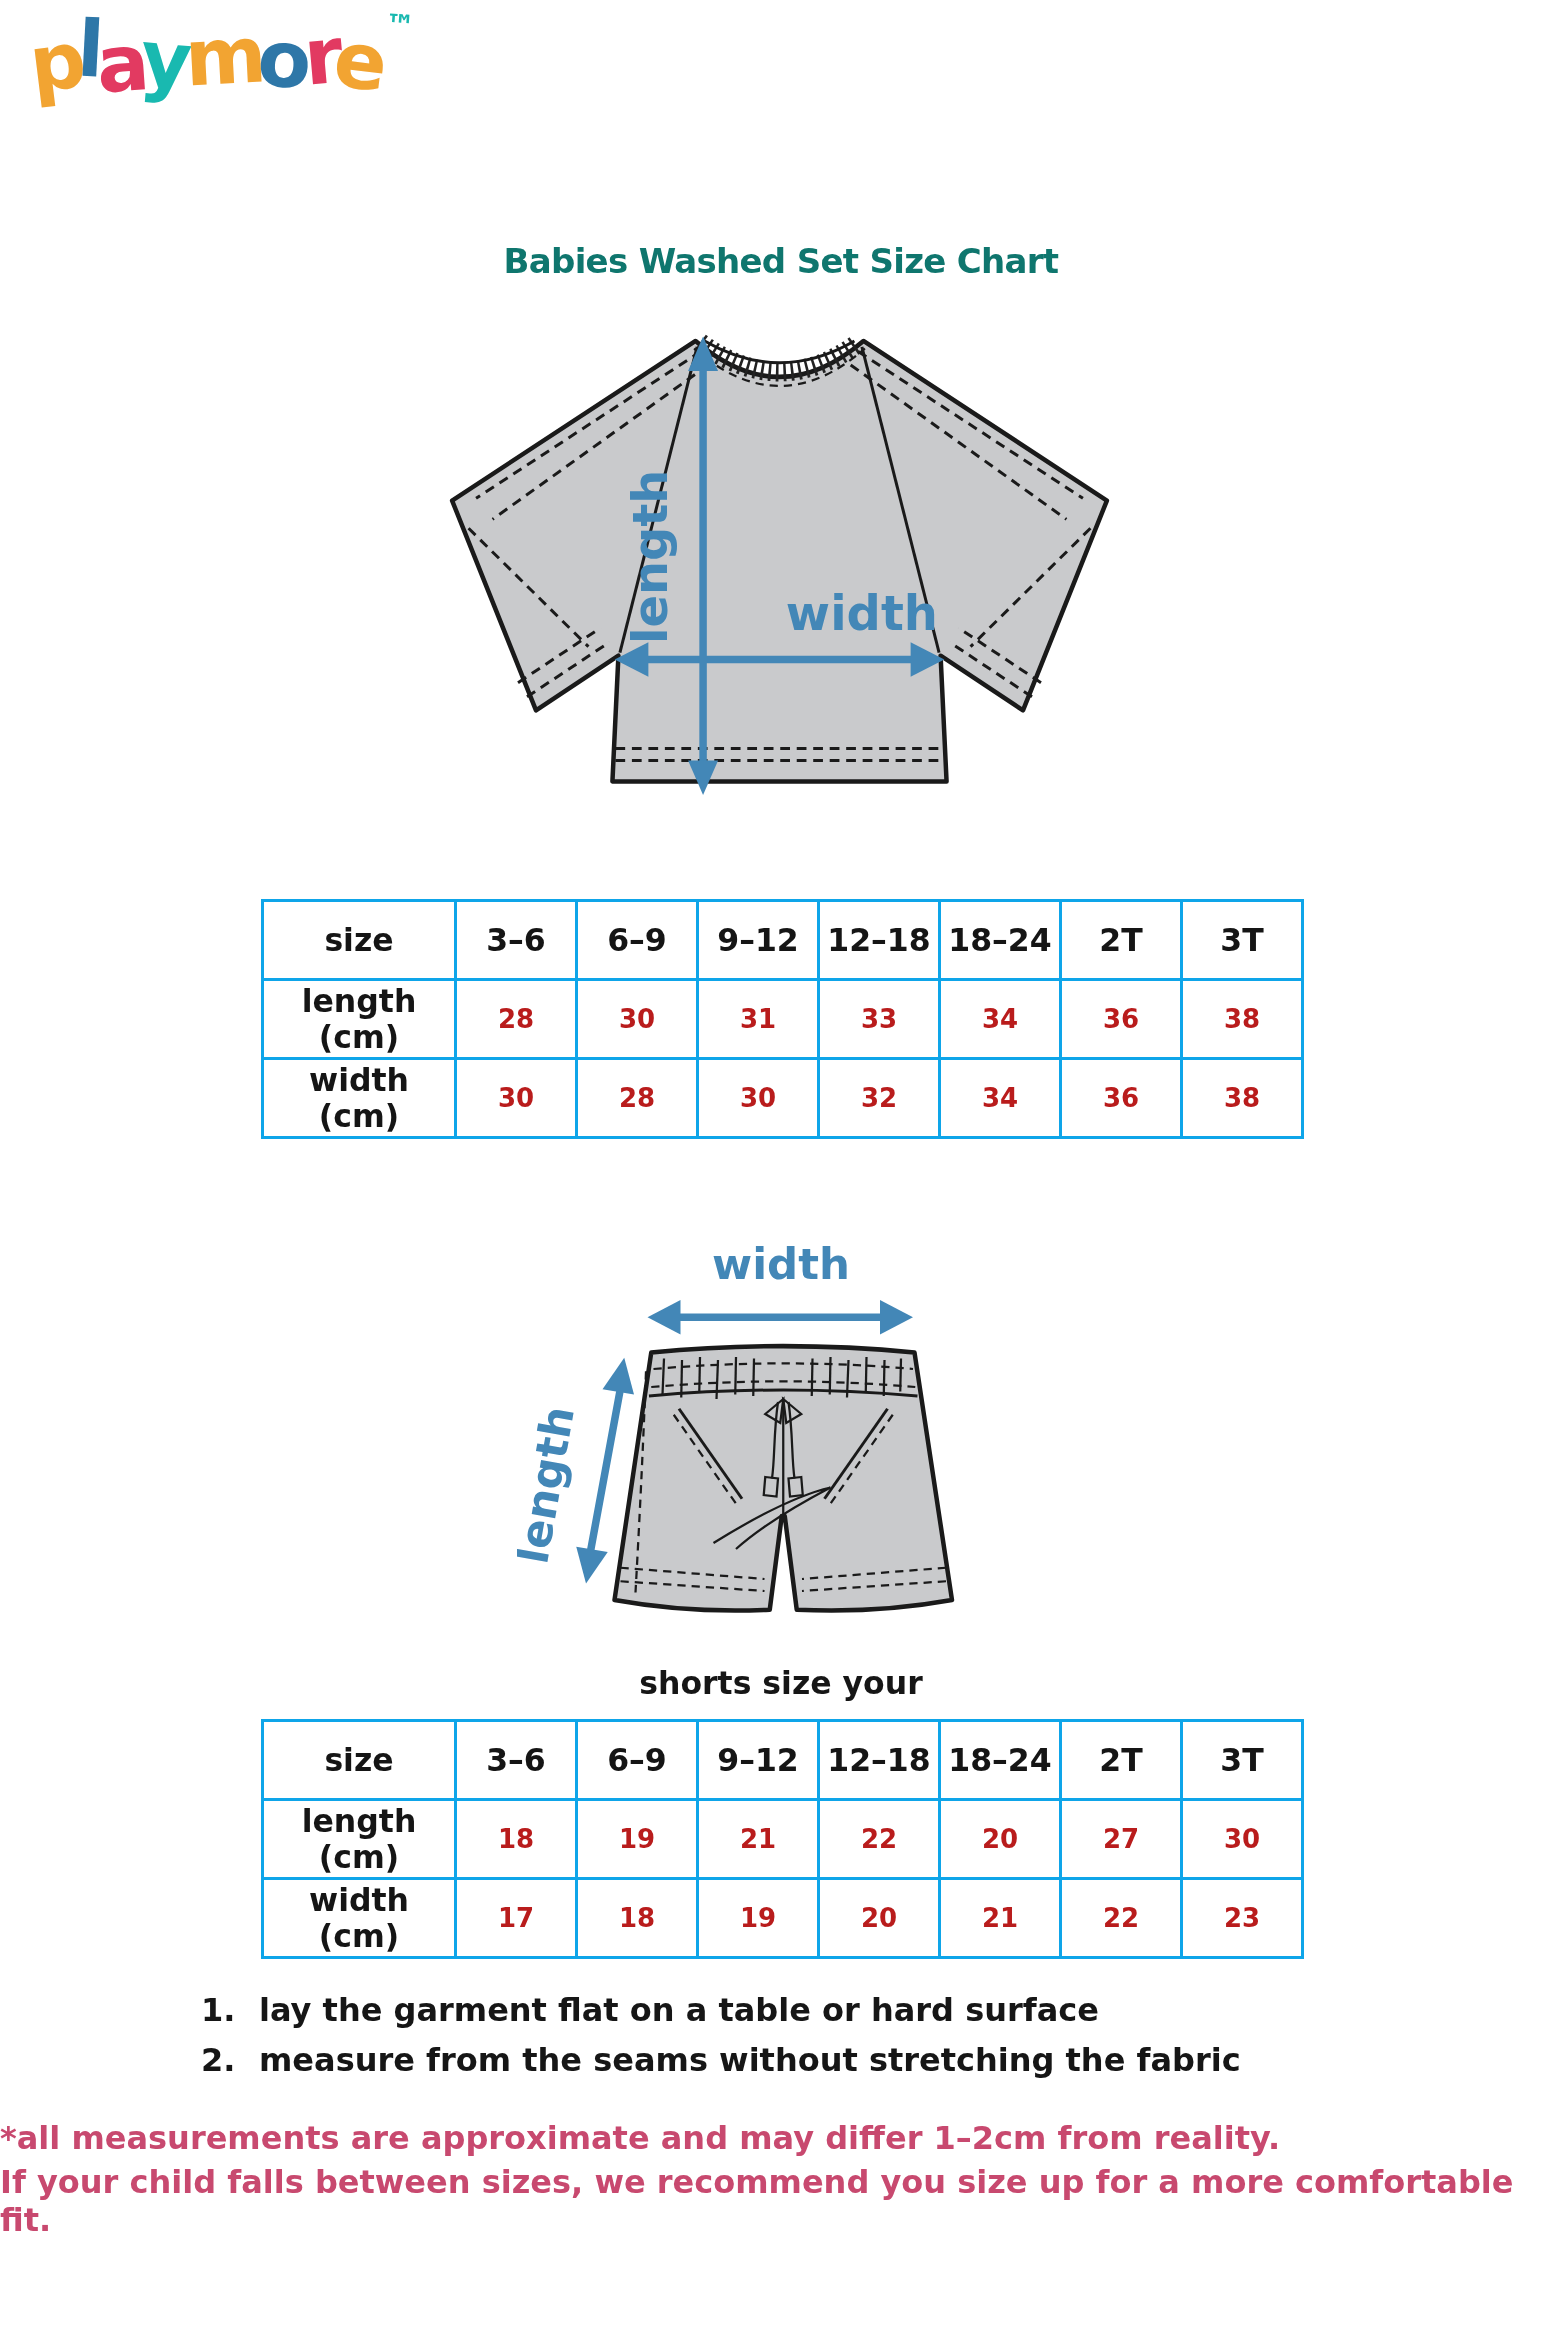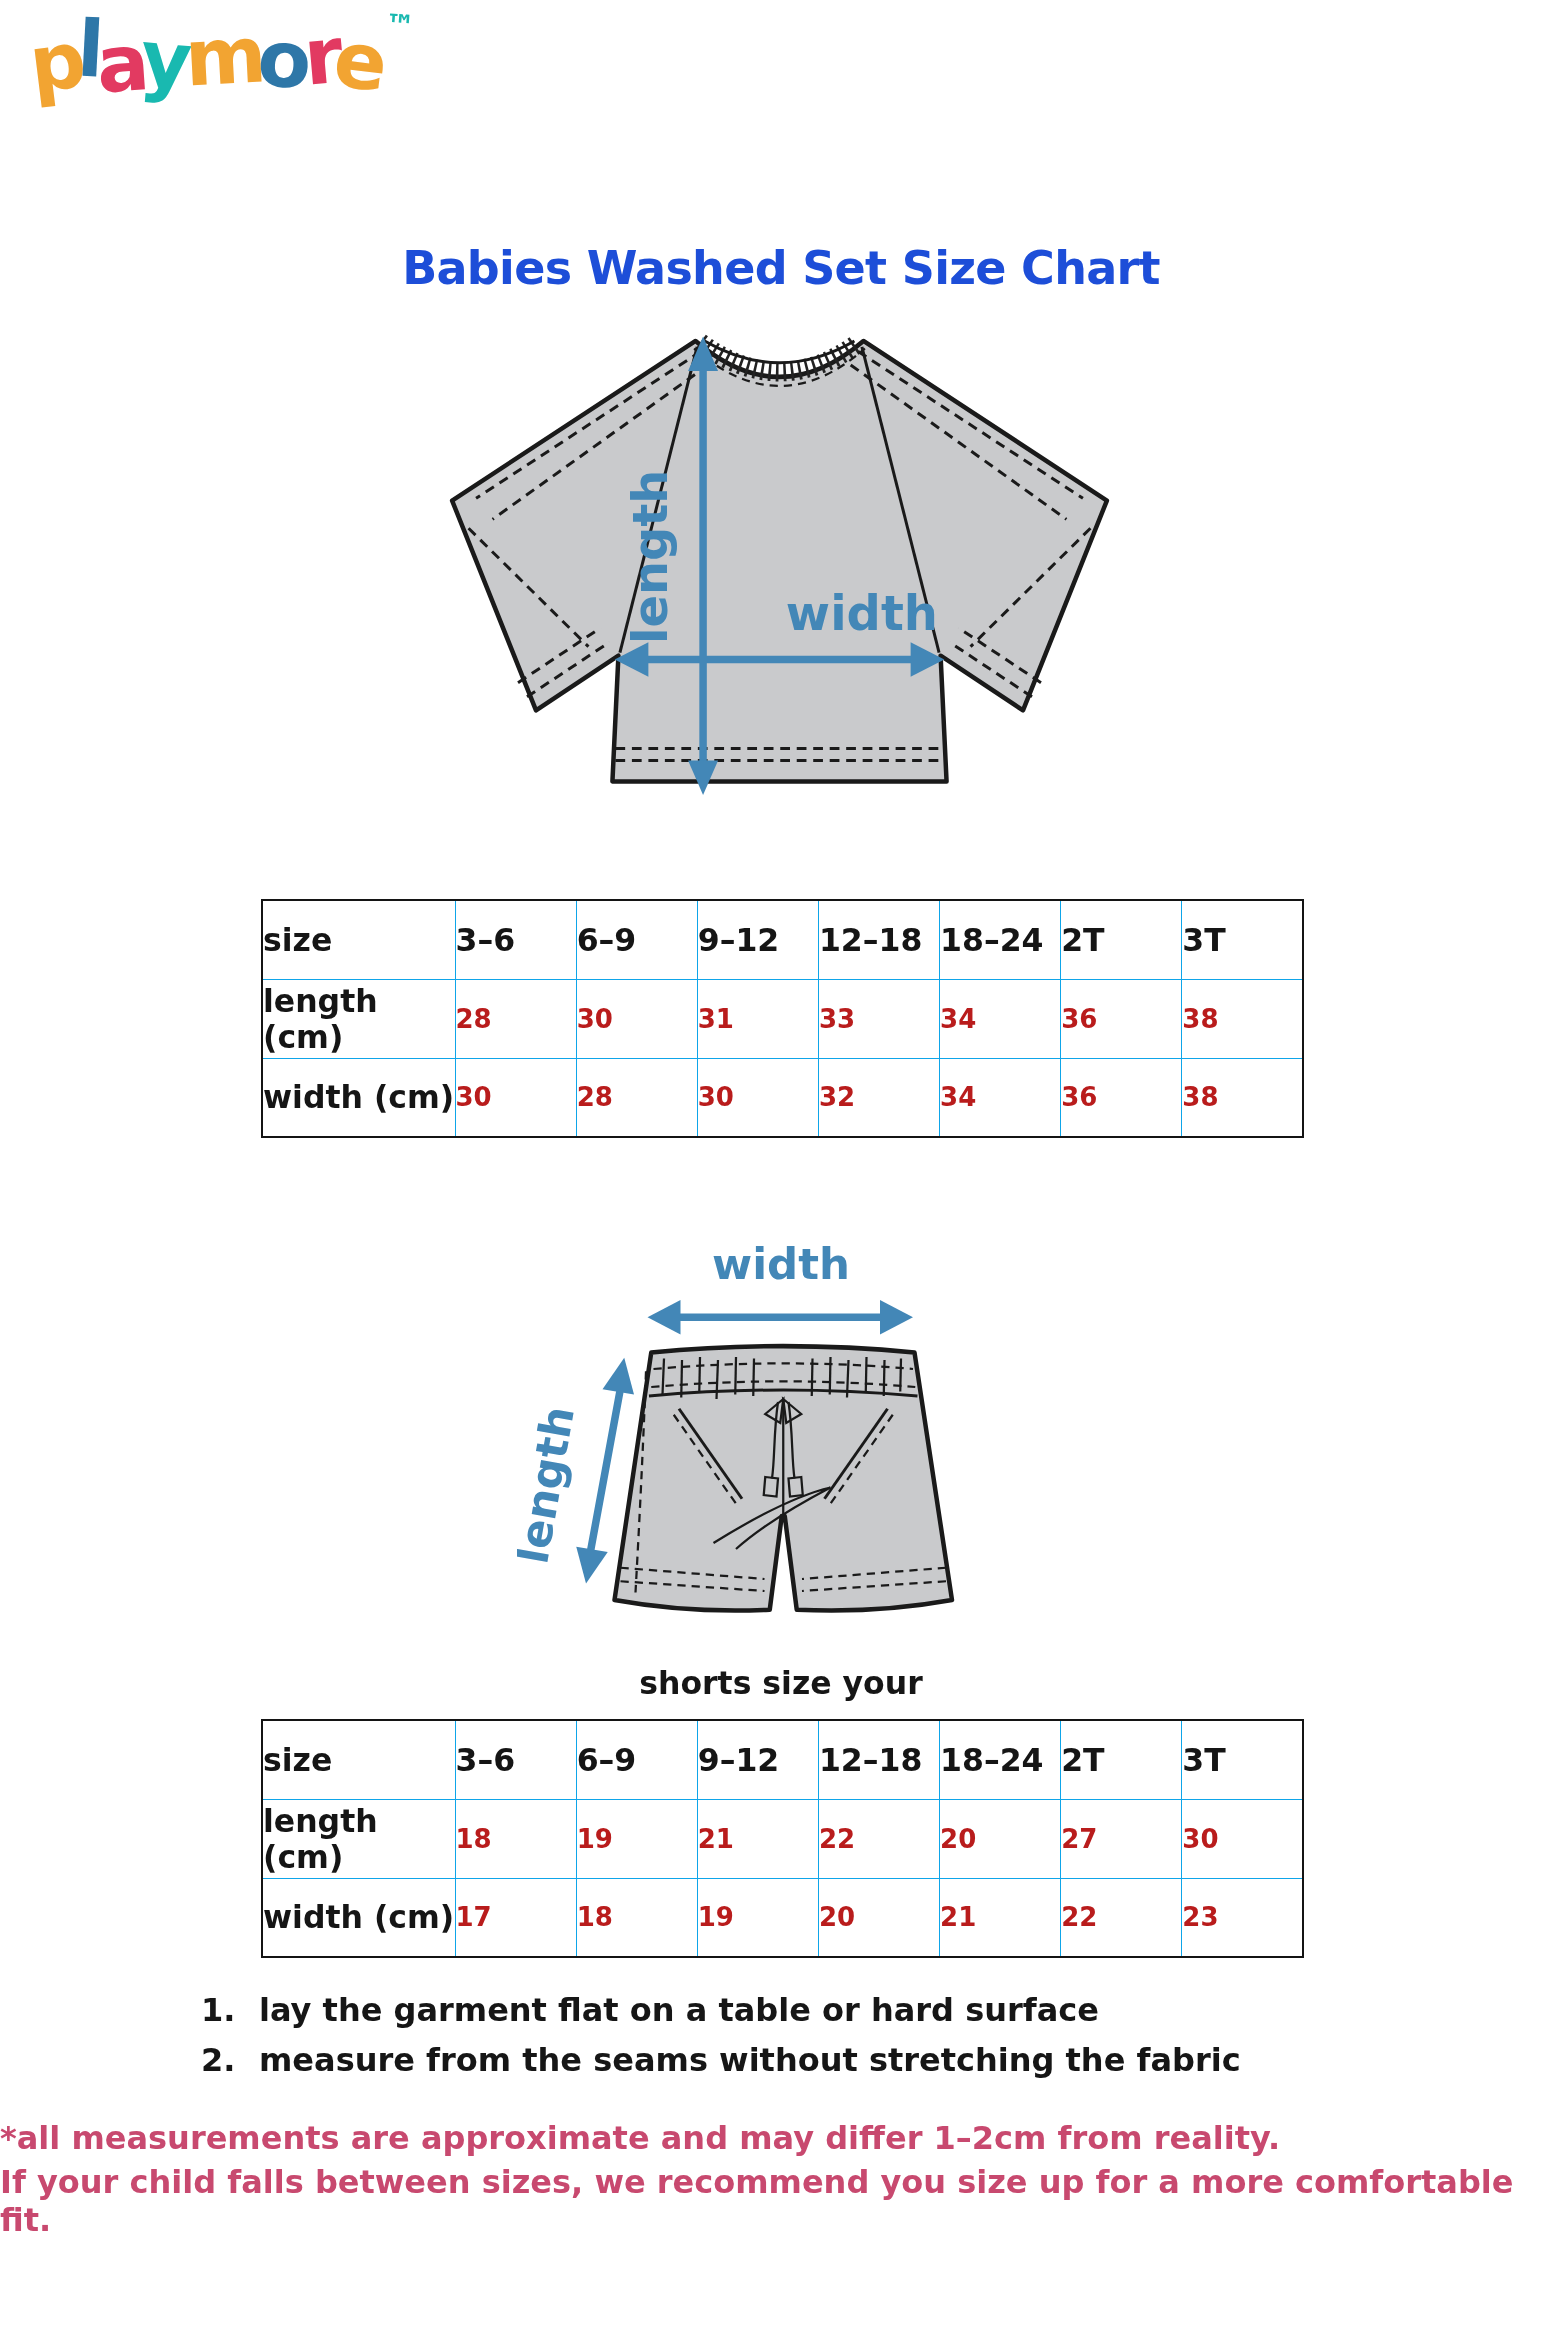--- a/index.html
+++ b/index.html
@@ -33,21 +33,21 @@
   .logo .tm {
     display:inline-block; font-size:30px; font-weight:bold;
     transform:translateY(-46px) rotate(4deg); letter-spacing:0;
     margin-left:4.5px;
   }
 
   
   .page-title {
     position:absolute; top:241px; left:0; width:100%;
     text-align:center;
-    font-size:46px; font-weight:bold; color:#1d4ed8;
+    font-size:34px; font-weight:bold; color:#0f766e;
     letter-spacing:-0.7px;
   }
   .table-caption {
     position:absolute; left:0; width:100%;
     text-align:center;
     font-size:31.5px; font-weight:600; color:#161616;
   }
   #shirt-caption  { top:844px; }
   #shorts-caption { top:1665px; }
 
@@ -71,23 +71,23 @@
   .size-table {
     position:absolute; left:261px;
     border-collapse:collapse; table-layout:fixed;
     width:1043px;
     background:#ffffff;
     border:2.2px solid #141414;
   }
   #shirt-table  { top:899px; }
   #shorts-table { top:1719px; }
   .size-table td {
-    border:1px solid #0ea5e9;
+    border:3px solid #0ea5e9;
     height:79px;
-    vertical-align:middle;
+    text-align:center; vertical-align:middle;
     font-size:31.5px; font-weight:600; color:#151515;
   }
   .size-table td.col-label { width:193px; }
   .size-table td.num { color:#b91c1c; font-size:26px; }
 
   
   .instructions {
     position:absolute; left:201px; top:1991px;
     font-size:32px; font-weight:600; color:#161616;
   }

